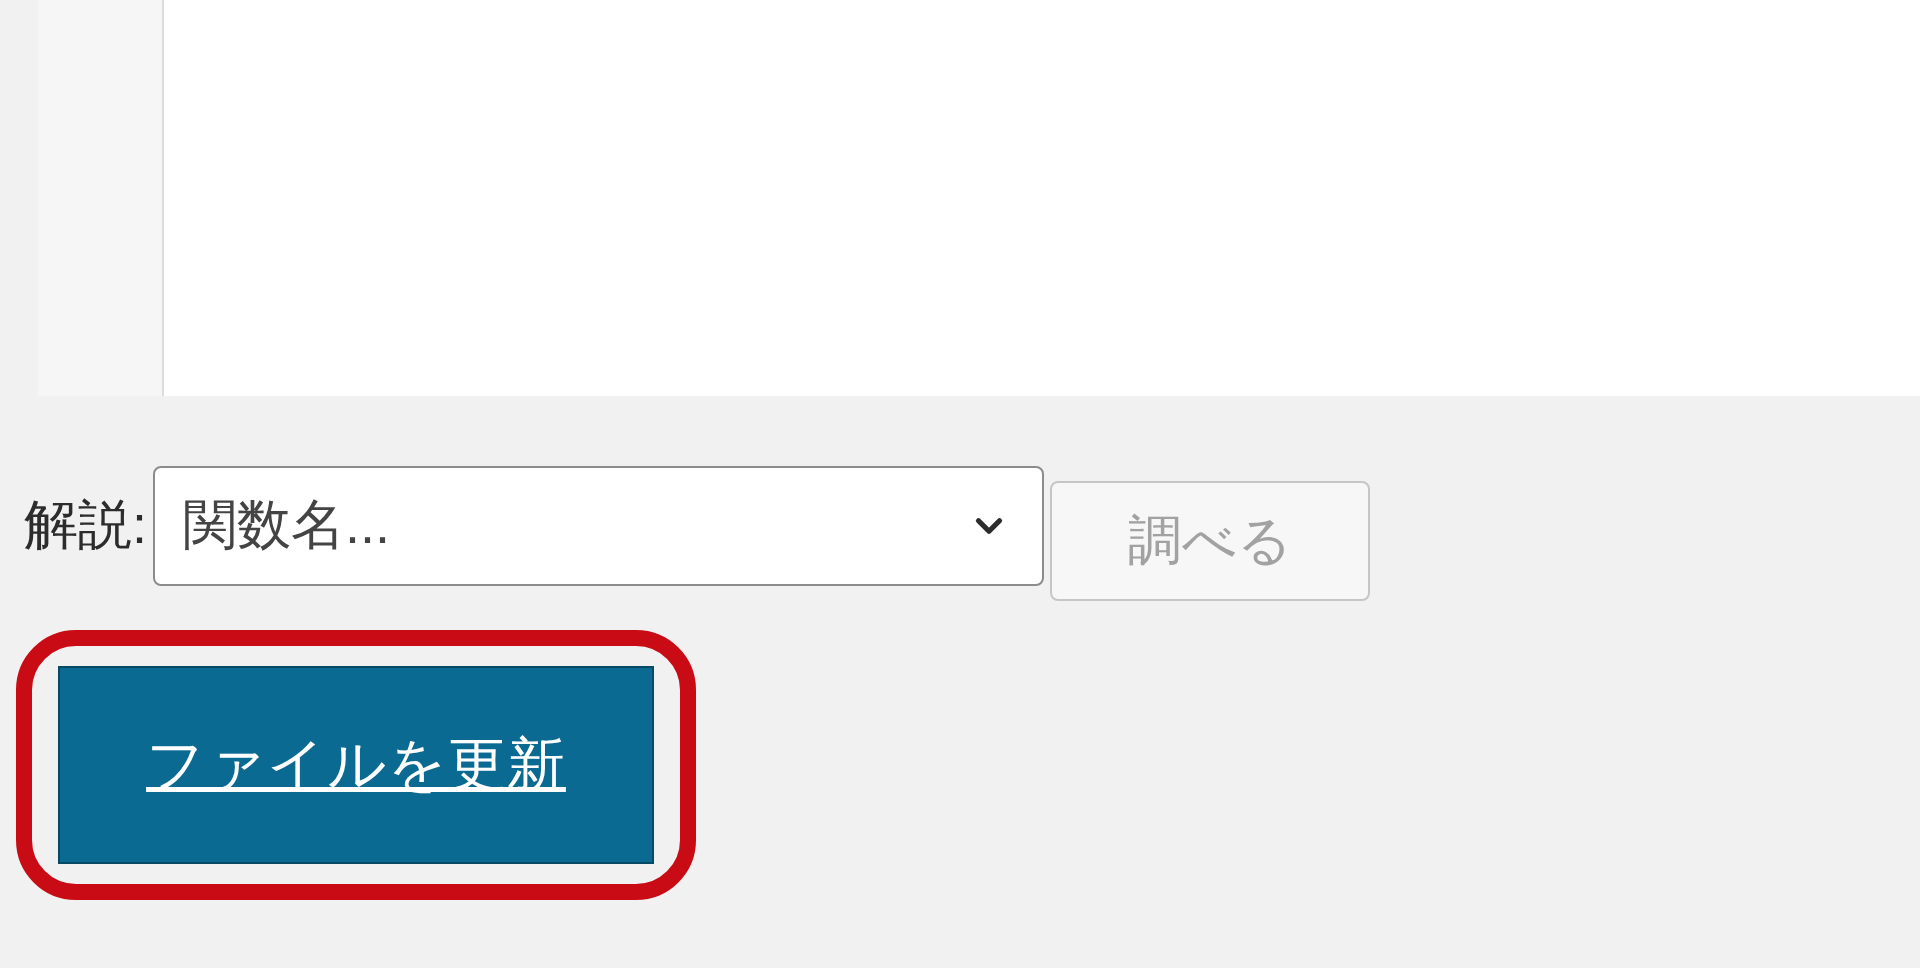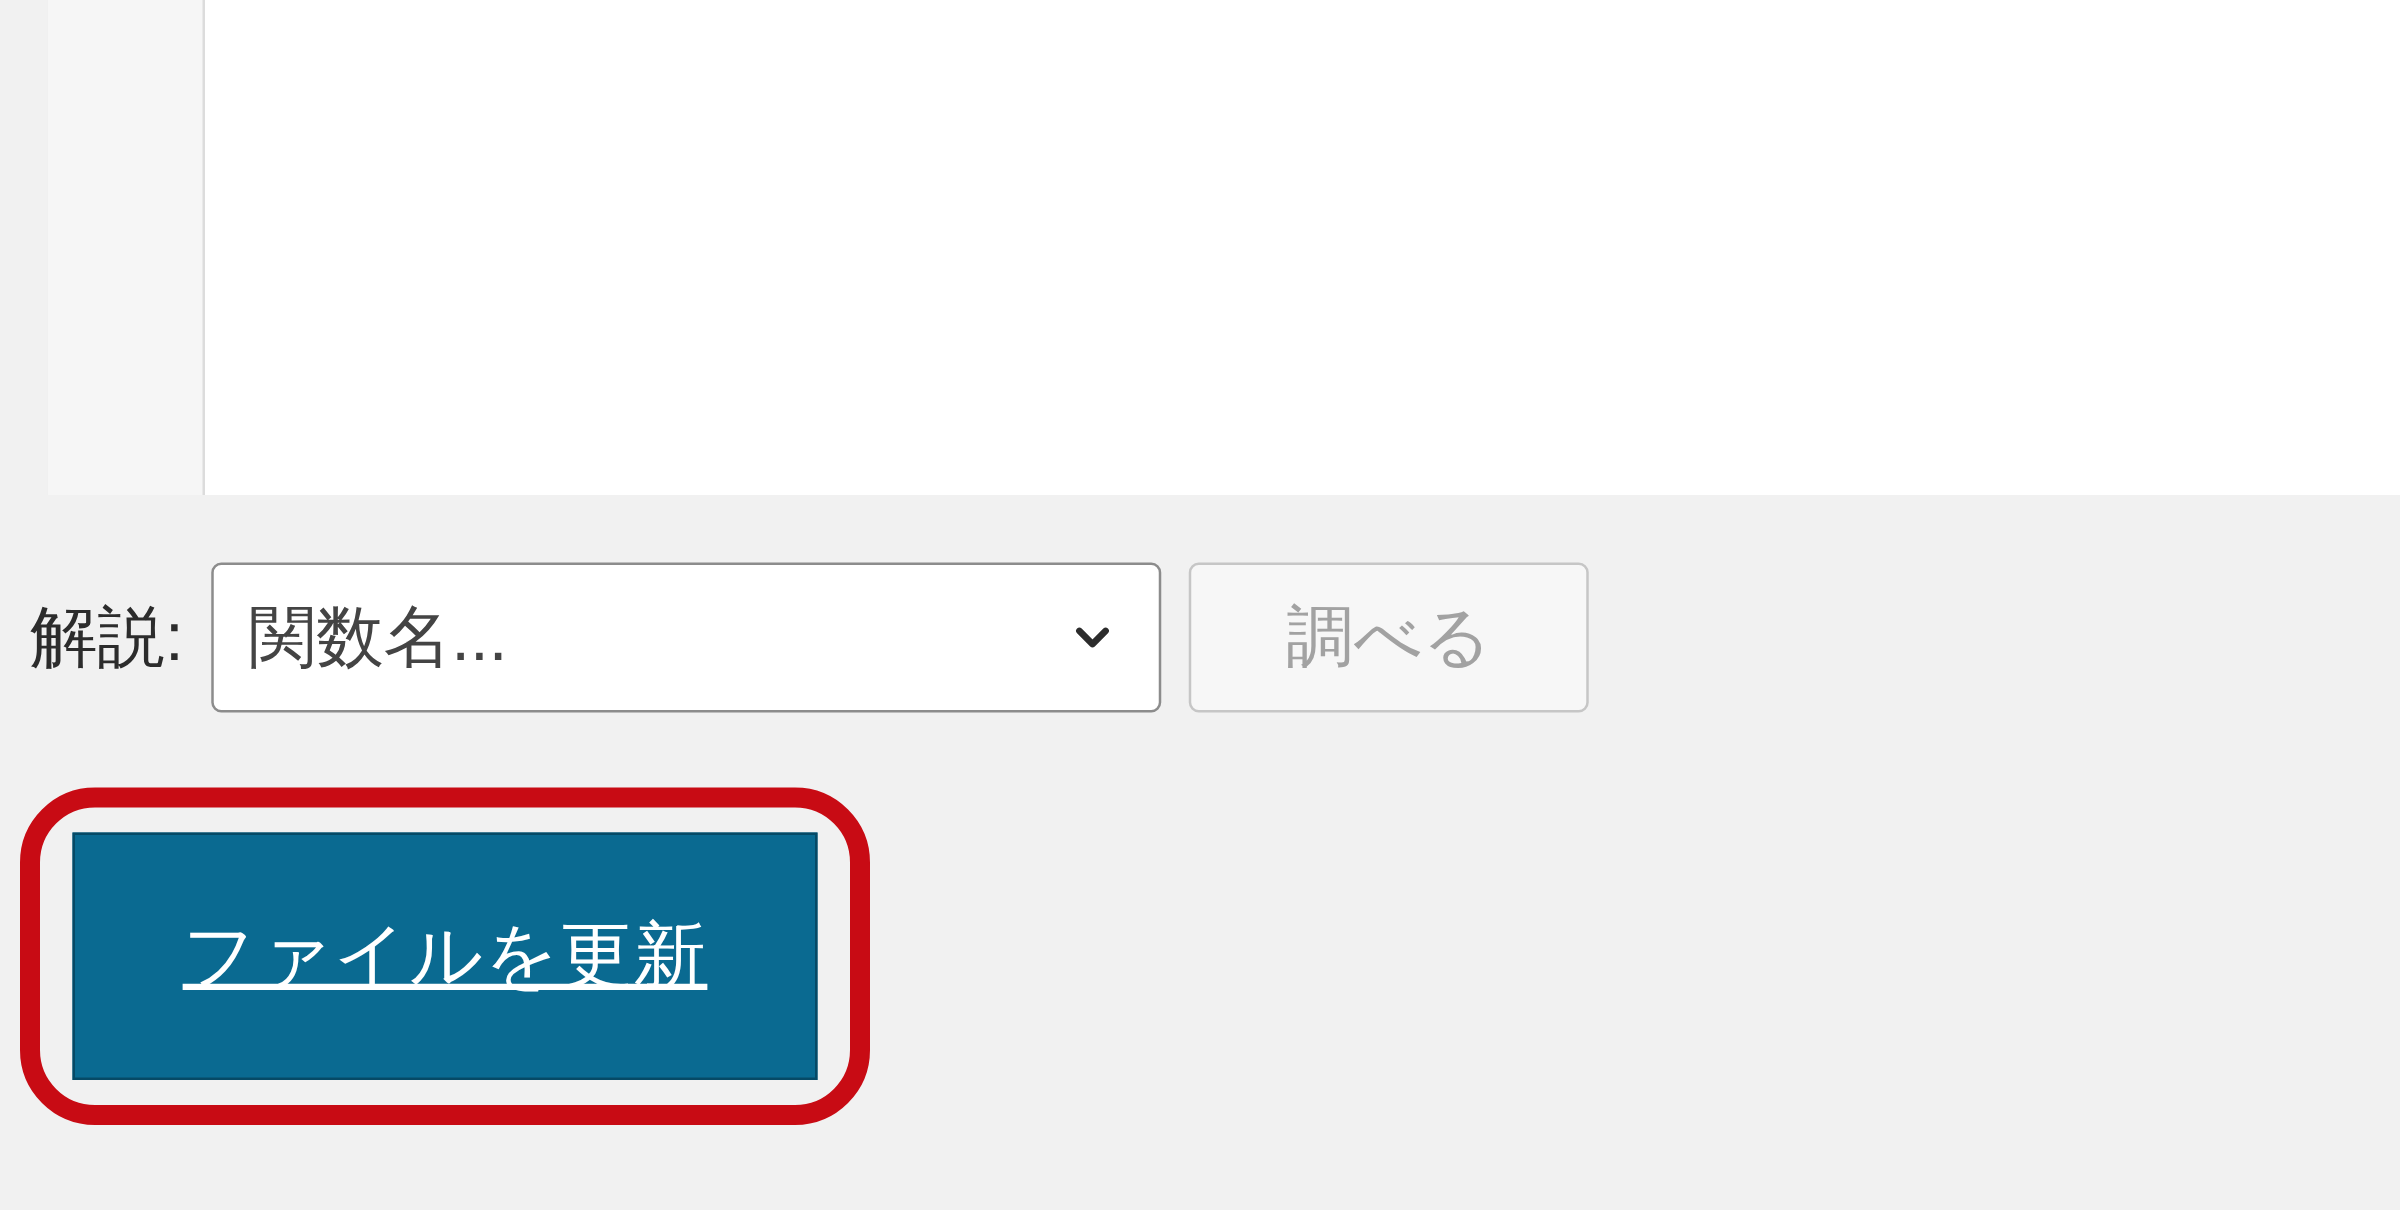--- a/index.html
+++ b/index.html
@@ -31,32 +31,32 @@
       height: 396px;
       background: #f6f6f6;
       border-right: 2px solid #dcdcdc;
     }
     .docs-row {
       position: absolute;
       top: 450px;
       left: 24px;
       display: flex;
       align-items: center;
-      gap: 22px;
+      gap: 6px;
     }
     .docs-label {
       font-size: 54px;
       color: #2c2c2c;
       font-weight: 400;
     }
     .function-select {
       display: flex;
       align-items: center;
       justify-content: space-between;
-      width: 760px;
+      width: 891px;
       height: 120px;
       background: #ffffff;
       border: 2px solid #8c8c8c;
       border-radius: 8px;
       padding: 0 32px 0 28px;
     }
     .function-select-text {
       font-size: 54px;
       color: #444444;
     }
@@ -73,20 +73,21 @@
       height: 120px;
       background: #f7f7f7;
       border: 2px solid #c6c6c6;
       border-radius: 8px;
       font-size: 54px;
       color: #a2a2a2;
       cursor: pointer;
       display: flex;
       align-items: center;
       justify-content: center;
+      margin-top: 31px;
     }
     .annotation-wrap {
       position: absolute;
       top: 630px;
       left: 16px;
       width: 680px;
       height: 270px;
       border: 16px solid #c80b14;
       border-radius: 60px;
       display: flex;

